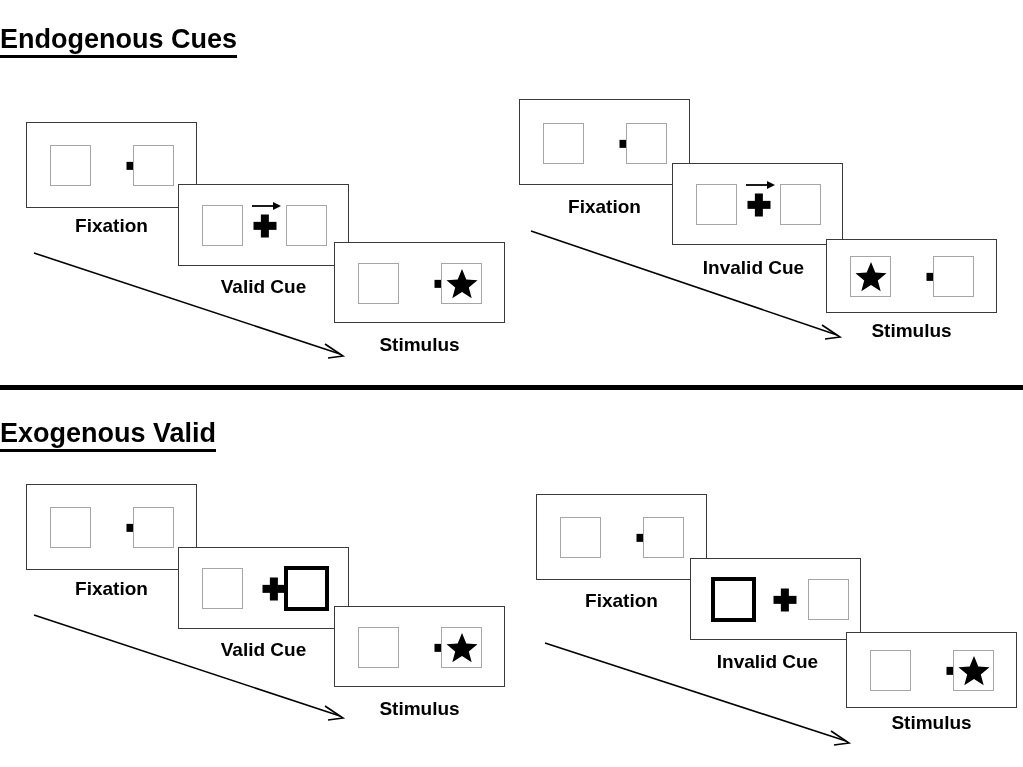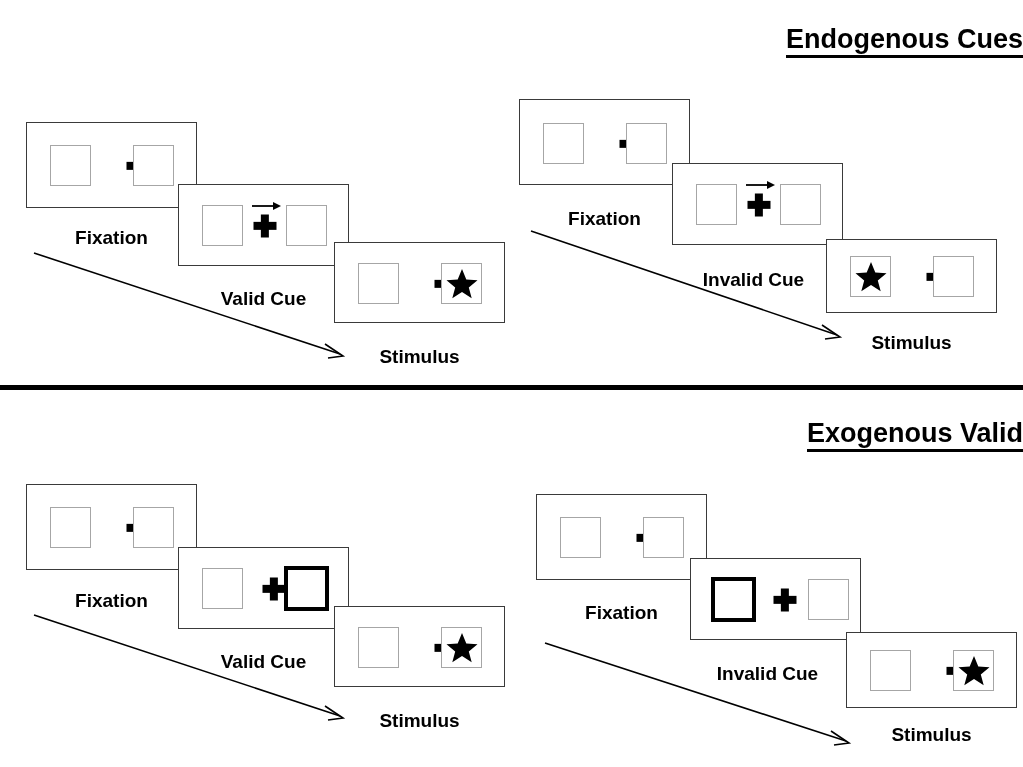--- a/index.html
+++ b/index.html
@@ -13,21 +13,21 @@
     position: relative;
     font-family: "Liberation Sans", sans-serif;
     overflow: hidden;
   }
 
   
   .section-title {
     position: absolute;
     left: 0;
     width: 1023px;
-    text-align: right;
+    text-align: left;
     font-size: 27px;
     font-weight: bold;
     color: #000000;
     letter-spacing: 0px;
   }
   .section-title span {
     border-bottom: 3px solid #000;
     padding-bottom: 1px;
   }
 
@@ -99,21 +99,20 @@
   .cue-arrow svg { display: block; }
 
   
   .panel-label {
     position: absolute;
     font-size: 19px;
     font-weight: bold;
     color: #000000;
     white-space: nowrap;
     text-align: center;
-    margin-top: 12px;
   }
 
   
   .time-arrow {
     position: absolute;
     pointer-events: none;
   }
   .time-arrow svg { display: block; overflow: visible; }
 </style>
 </head>

